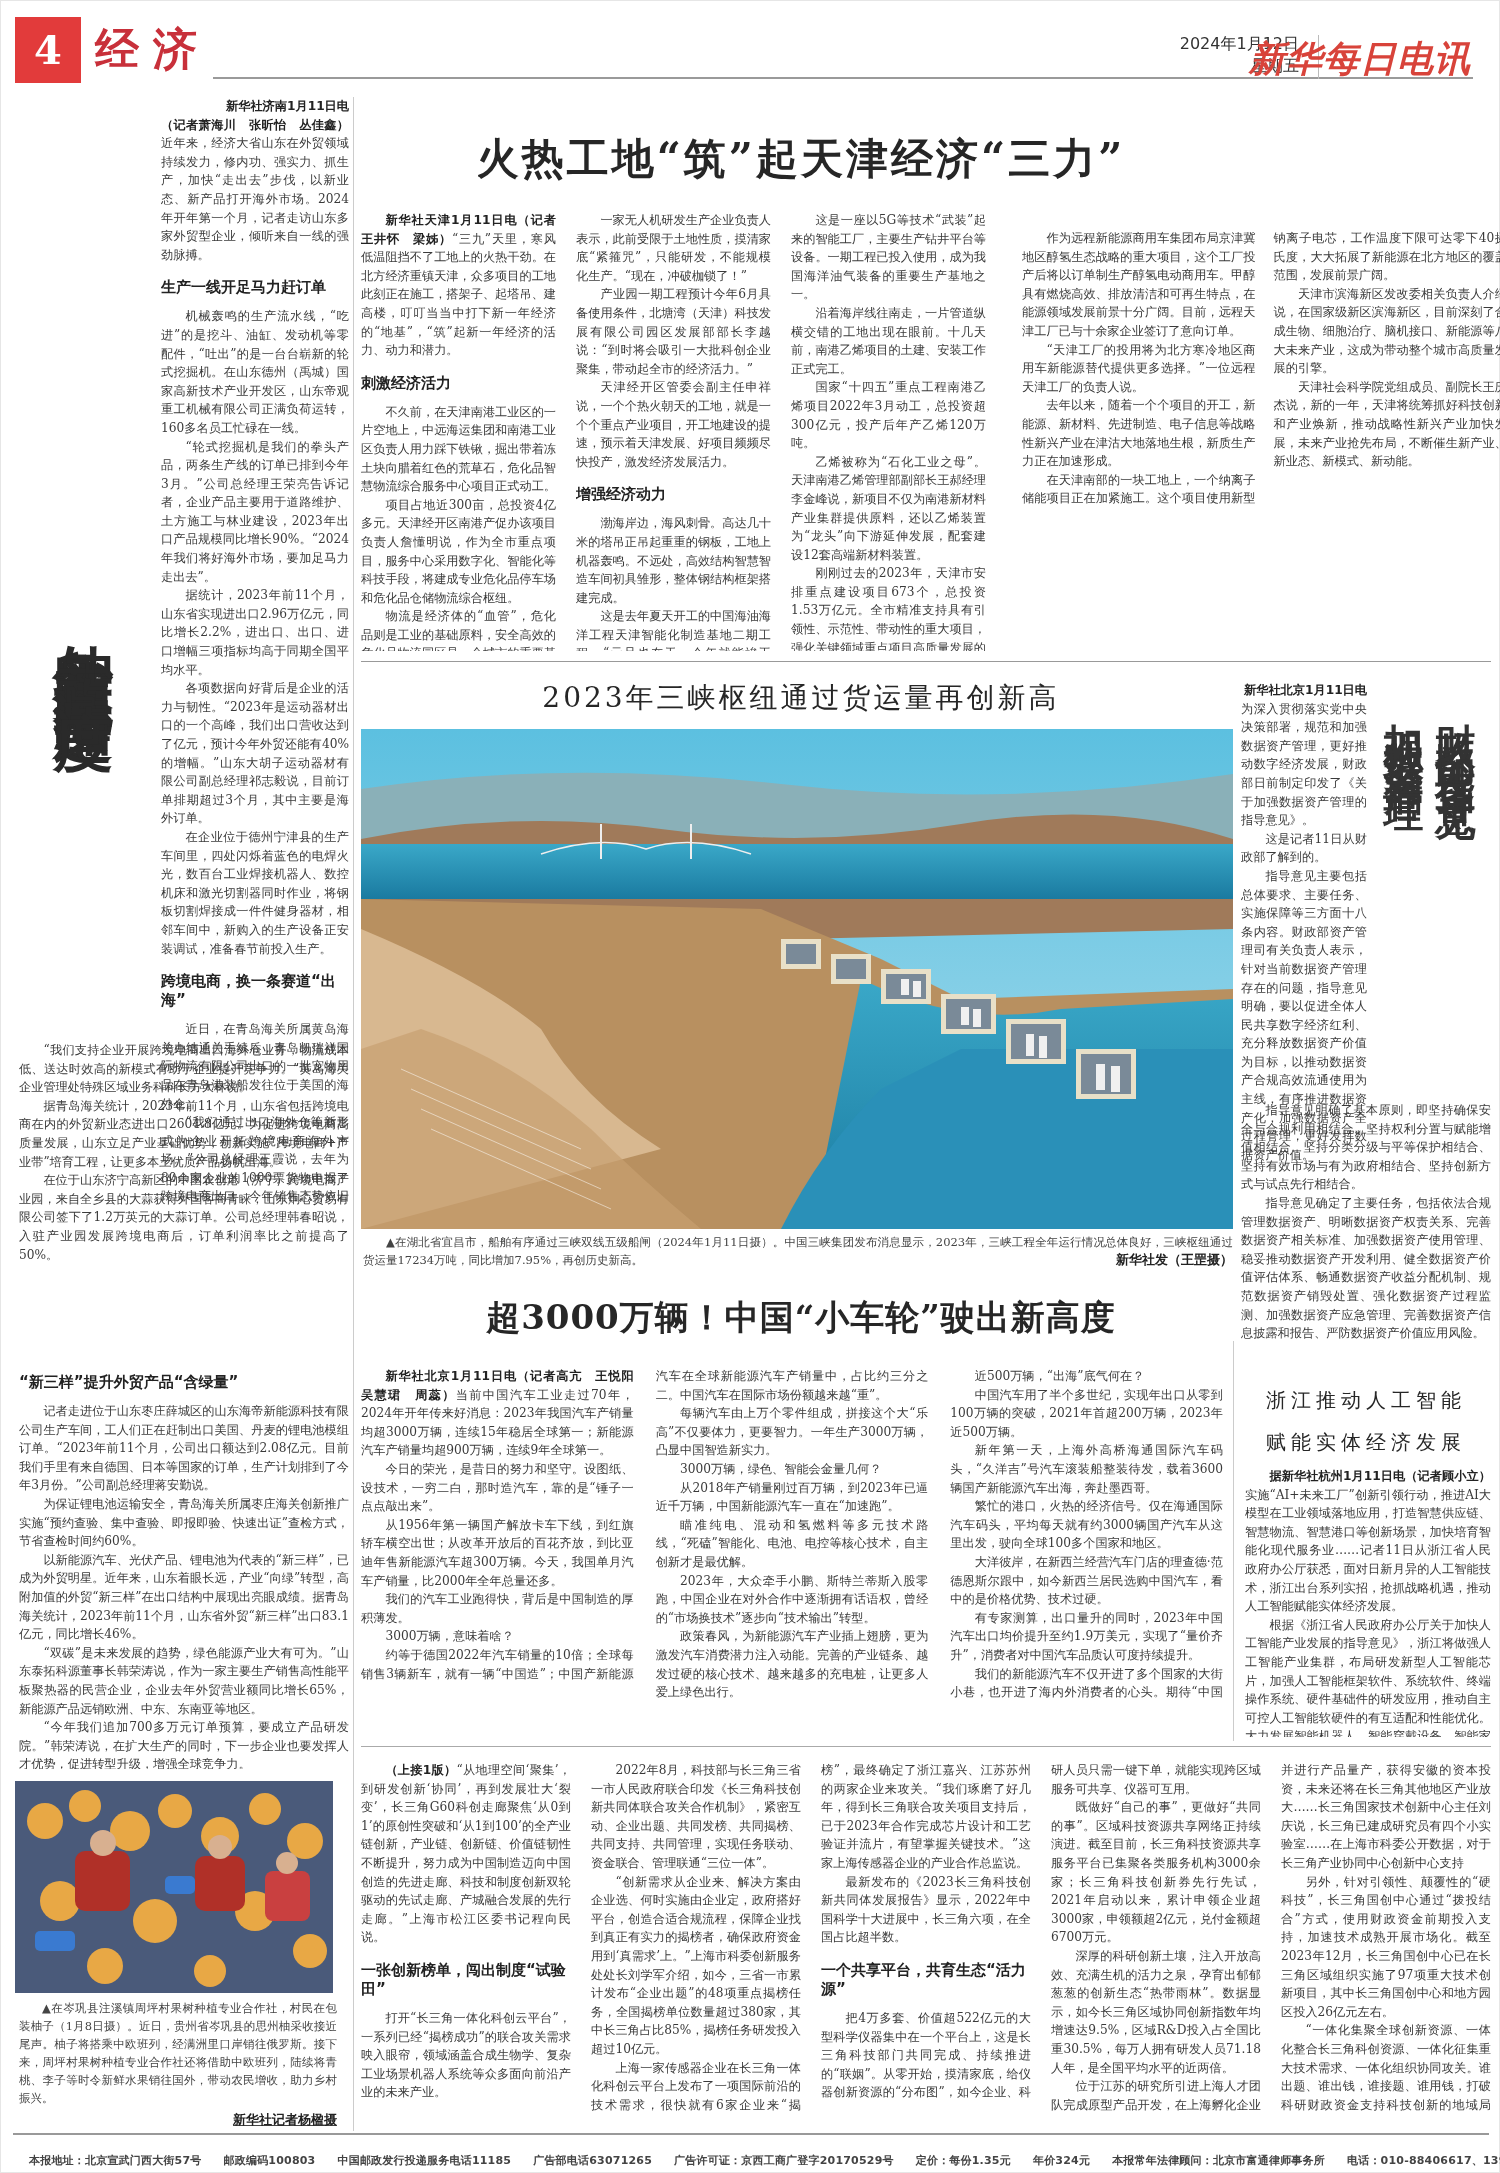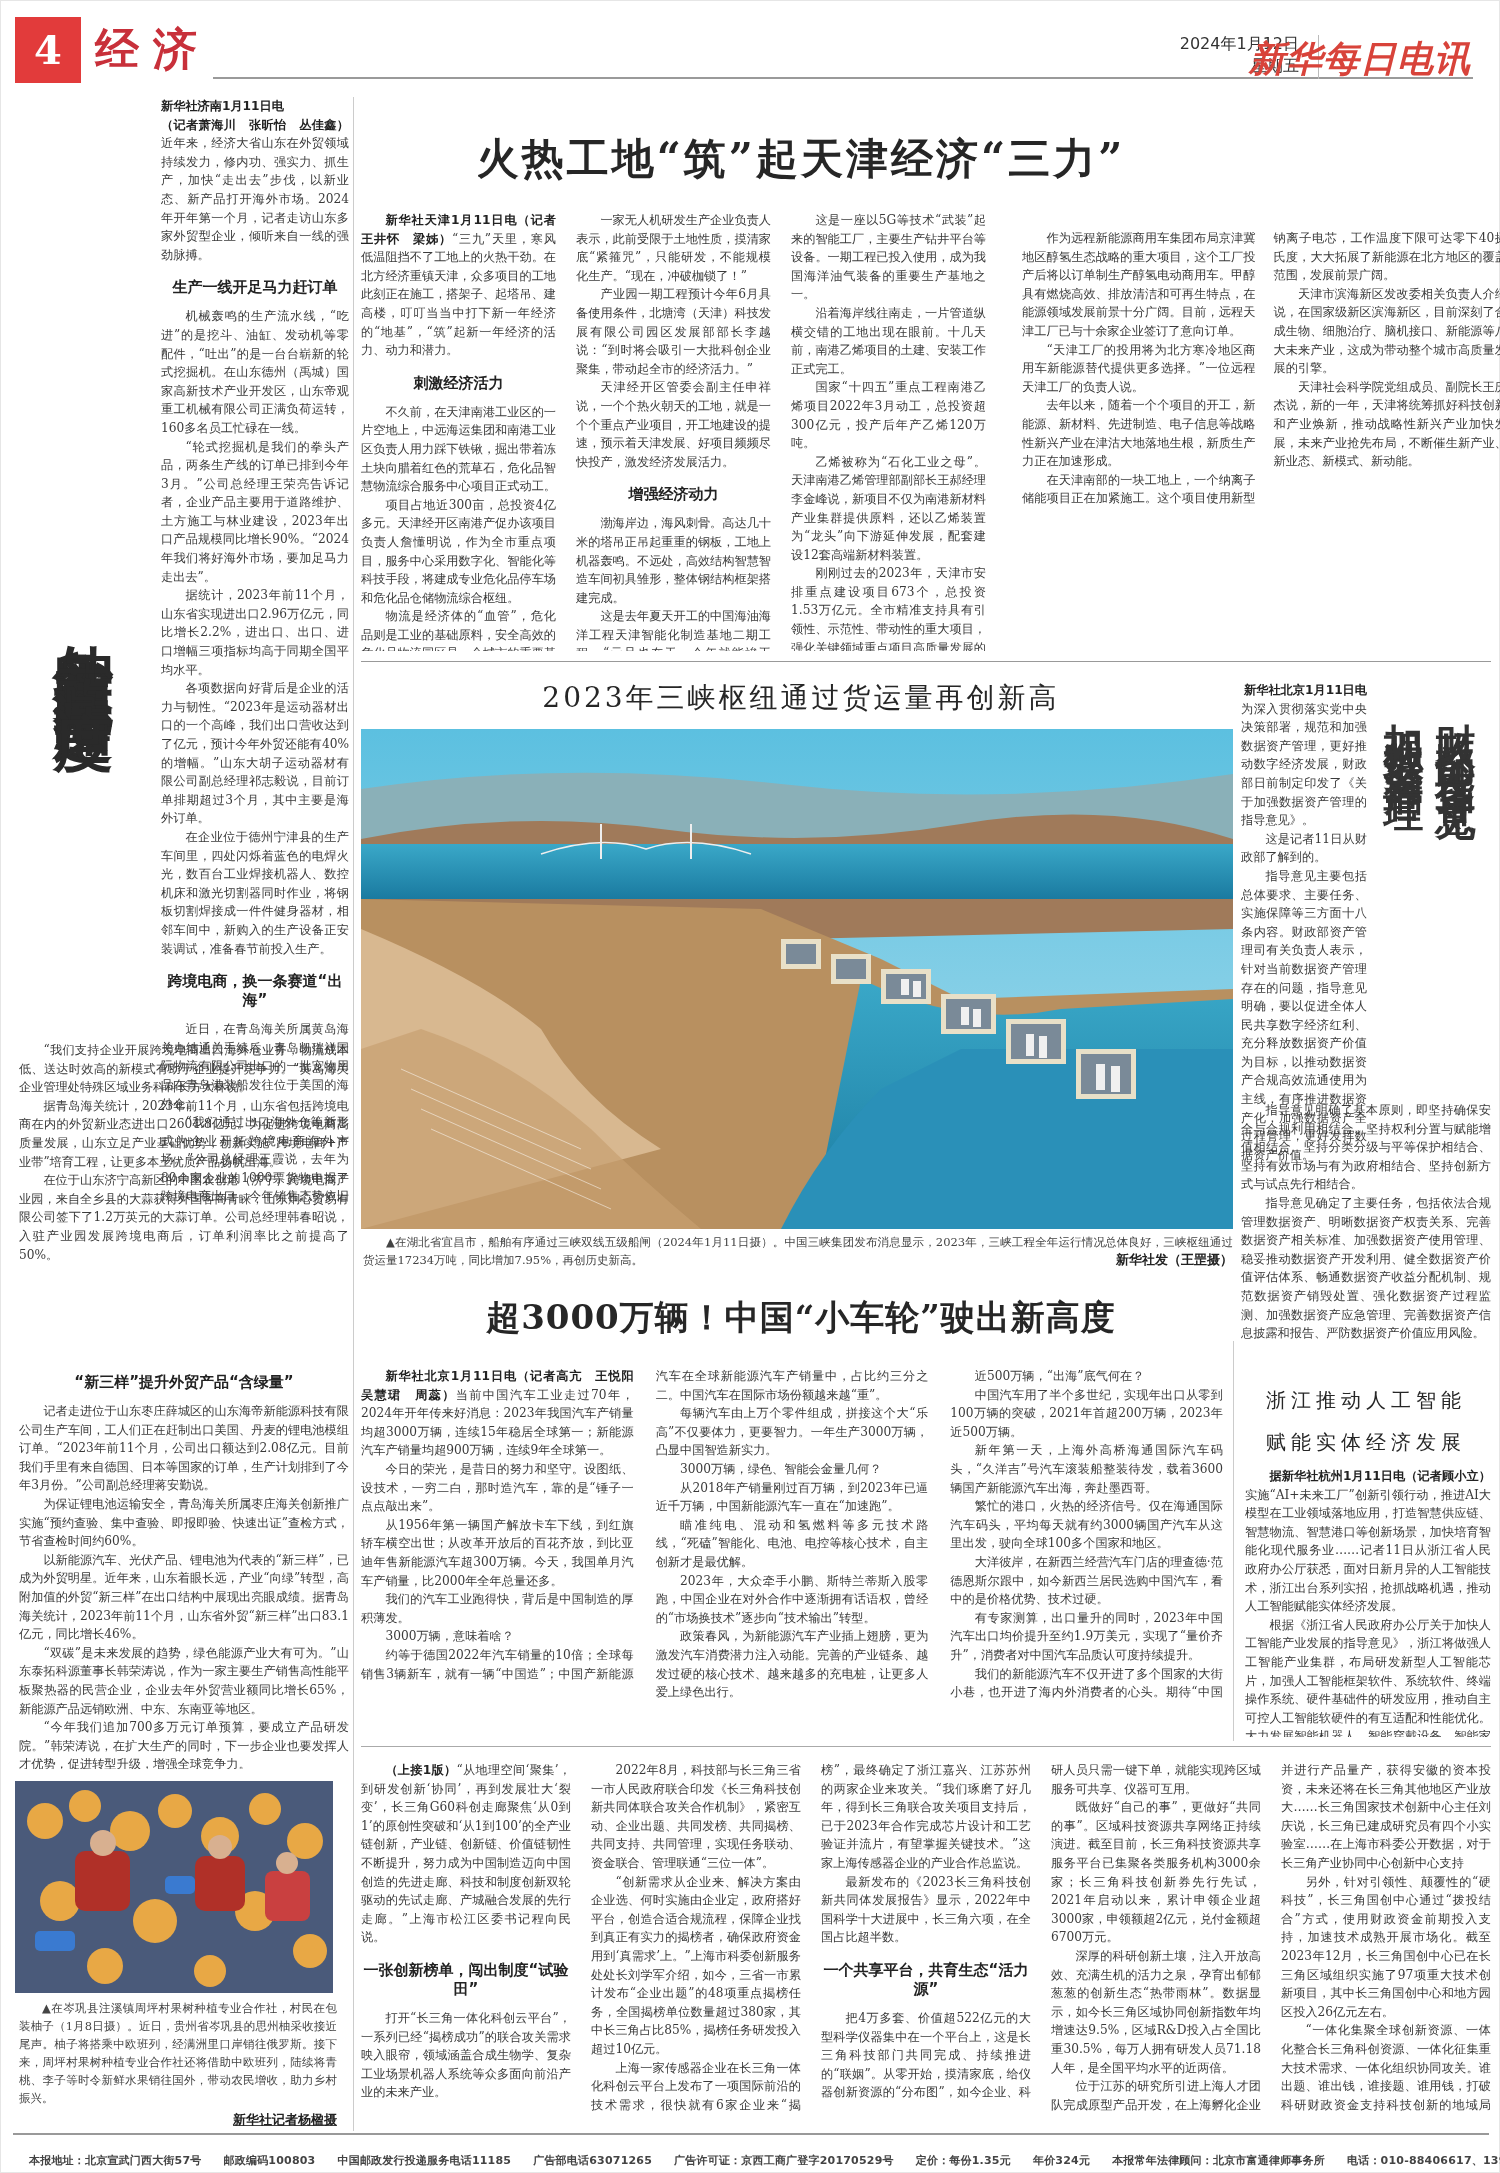--- a/index.html
+++ b/index.html
@@ -13,21 +13,21 @@
   .section-name { position: absolute; left: 82px; top: 2px; font-size: 44px; font-weight: bold; color: #c8303a; letter-spacing: 14px; line-height: 60px; }
   .mast-line { position: absolute; left: 200px; right: 16px; top: 60px; height: 2px; background: #9a9a9a; }
   .mast-date { position: absolute; right: 190px; top: 16px; text-align: right; font-family: "DejaVu Sans", sans-serif; font-size: 16px; color: #333; line-height: 22px; }
   .mast-sep { position: absolute; right: 170px; top: 18px; width: 1px; height: 44px; background: #bbb; }
   .mast-brand { position: absolute; right: 18px; top: 18px; font-size: 36px; font-weight: bold; color: #d8433a; font-style: italic; letter-spacing: 1px; }
 
   
   .txt { font-size: 12.2px; line-height: 18.6px; color: #3a3a3a; text-align: justify; text-indent: 2em; }
   .txt.noindent { text-indent: 0; }
   .dateline { font-family: "DejaVu Sans", sans-serif; font-weight: bold; color: #222; }
-  .sub { font-family: "DejaVu Sans", sans-serif; font-weight: bold; font-size: 15px; color: #222; text-align: center; margin: 14px 0 10px; }
+  .sub { font-family: "DejaVu Sans", sans-serif; font-weight: bold; font-size: 15px; color: #222; text-align: left; margin: 14px 0 10px; }
   .col { position: absolute; overflow: hidden; }
 
   
   .vhead { position: absolute; left: 36px; top: 130px; width: 80px; font-family: "DejaVu Serif", serif; font-weight: bold; font-size: 60px; line-height: 66px; color: #2a2a2a; text-align: center; writing-mode: vertical-rl; letter-spacing: 4px; height: 1000px; }
 
   .head-main { position: absolute; font-family: "DejaVu Serif", serif; font-weight: bold; color: #262626; text-align: center; }
   .photo { position: absolute; overflow: hidden; }
   .caption { position: absolute; font-size: 11.5px; line-height: 18px; color: #444; text-align: justify; }
   .credit { font-family: "DejaVu Sans", sans-serif; font-weight: bold; color: #222; font-size: 13px; }
   .rule-h { position: absolute; height: 1px; background: #aaa; }
@@ -49,21 +49,21 @@
       <div>2024年1月12日</div>
       <div>星期五</div>
     </div>
     <div class="mast-sep"></div>
     <div class="mast-brand">新华每日电讯</div>
   </div>
 
   <div class="vhead">外贸大省山东开年跑出『出海』加速度</div>
 
   <div class="col" style="left:160px; top:96px; width:188px; height:1110px;">
-    <p class="txt noindent" style="text-align:left;"><span class="dateline">新华社济南1月11日电</span></p>
+    <p class="txt noindent" style="text-align:right;"><span class="dateline">新华社济南1月11日电</span></p>
     <p class="txt noindent"><span class="dateline">（记者萧海川　张昕怡　丛佳鑫）</span><span>近年来，经济大省山东在外贸领域持续发力，修内功、强实力、抓生产，加快“走出去”步伐，以新业态、新产品打开海外市场。2024年开年第一个月，记者走访山东多家外贸型企业，倾听来自一线的强劲脉搏。</span></p>
     <div class="sub">生产一线开足马力赶订单</div>
     <p class="txt">机械轰鸣的生产流水线，“吃进”的是挖斗、油缸、发动机等零配件，“吐出”的是一台台崭新的轮式挖掘机。在山东德州（禹城）国家高新技术产业开发区，山东帝观重工机械有限公司正满负荷运转，160多名员工忙碌在一线。</p>
     <p class="txt">“轮式挖掘机是我们的拳头产品，两条生产线的订单已排到今年3月。”公司总经理王荣亮告诉记者，企业产品主要用于道路维护、土方施工与林业建设，2023年出口产品规模同比增长90%。“2024年我们将好海外市场，要加足马力走出去”。</p>
     <p class="txt">据统计，2023年前11个月，山东省实现进出口2.96万亿元，同比增长2.2%，进出口、出口、进口增幅三项指标均高于同期全国平均水平。</p>
     <p class="txt">各项数据向好背后是企业的活力与韧性。“2023年是运动器材出口的一个高峰，我们出口营收达到了亿元，预计今年外贸还能有40%的增幅。”山东大胡子运动器材有限公司副总经理祁志毅说，目前订单排期超过3个月，其中主要是海外订单。</p>
     <p class="txt">在企业位于德州宁津县的生产车间里，四处闪烁着蓝色的电焊火光，数百台工业焊接机器人、数控机床和激光切割器同时作业，将钢板切割焊接成一件件健身器材，相邻车间中，新购入的生产设备正安装调试，准备春节前投入生产。</p>
     <div class="sub">跨境电商，换一条赛道“出海”</div>
     <p class="txt">近日，在青岛海关所属黄岛海关办结通关手续后，青岛凯瑞祥国际物流有限公司出口的一批宠物用品在青岛港装船发往位于美国的海外仓。</p>
     <p class="txt">“我们通过出口海外仓等新形式为企业开拓跨境电商海外市场。”公司总经理王霞说，去年为80余家企业的1000票货物申报了跨境电商出口，今年销售态势依旧火热。</p>

